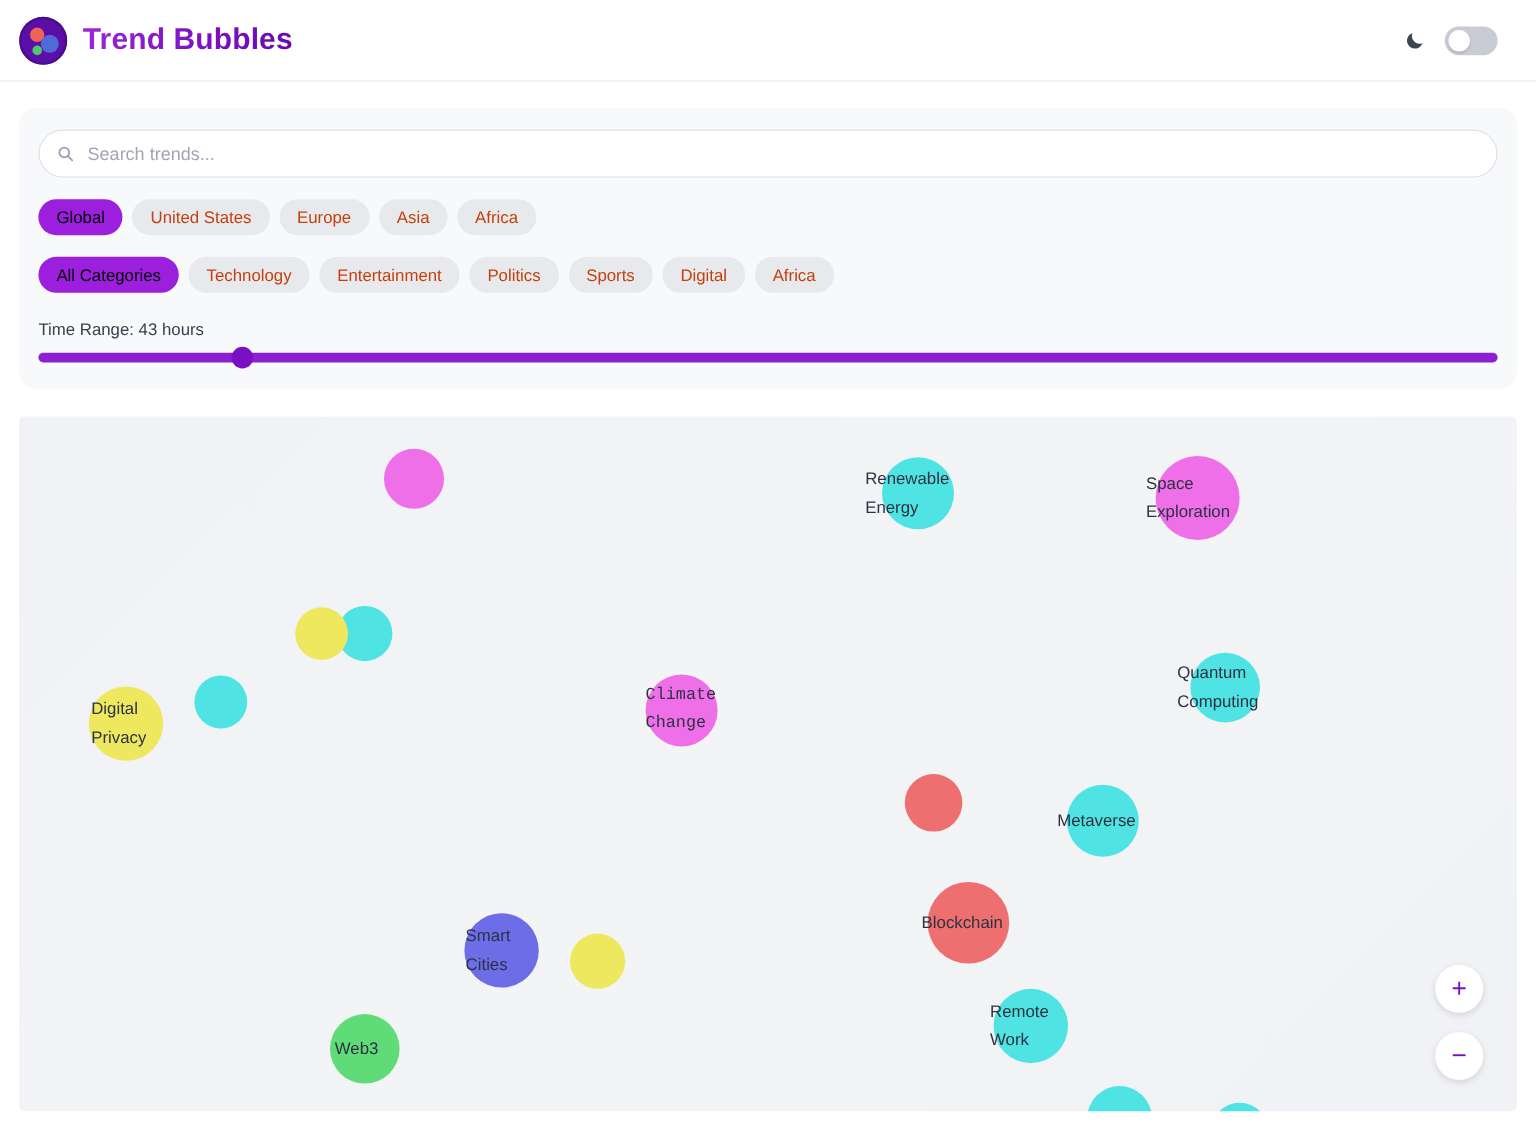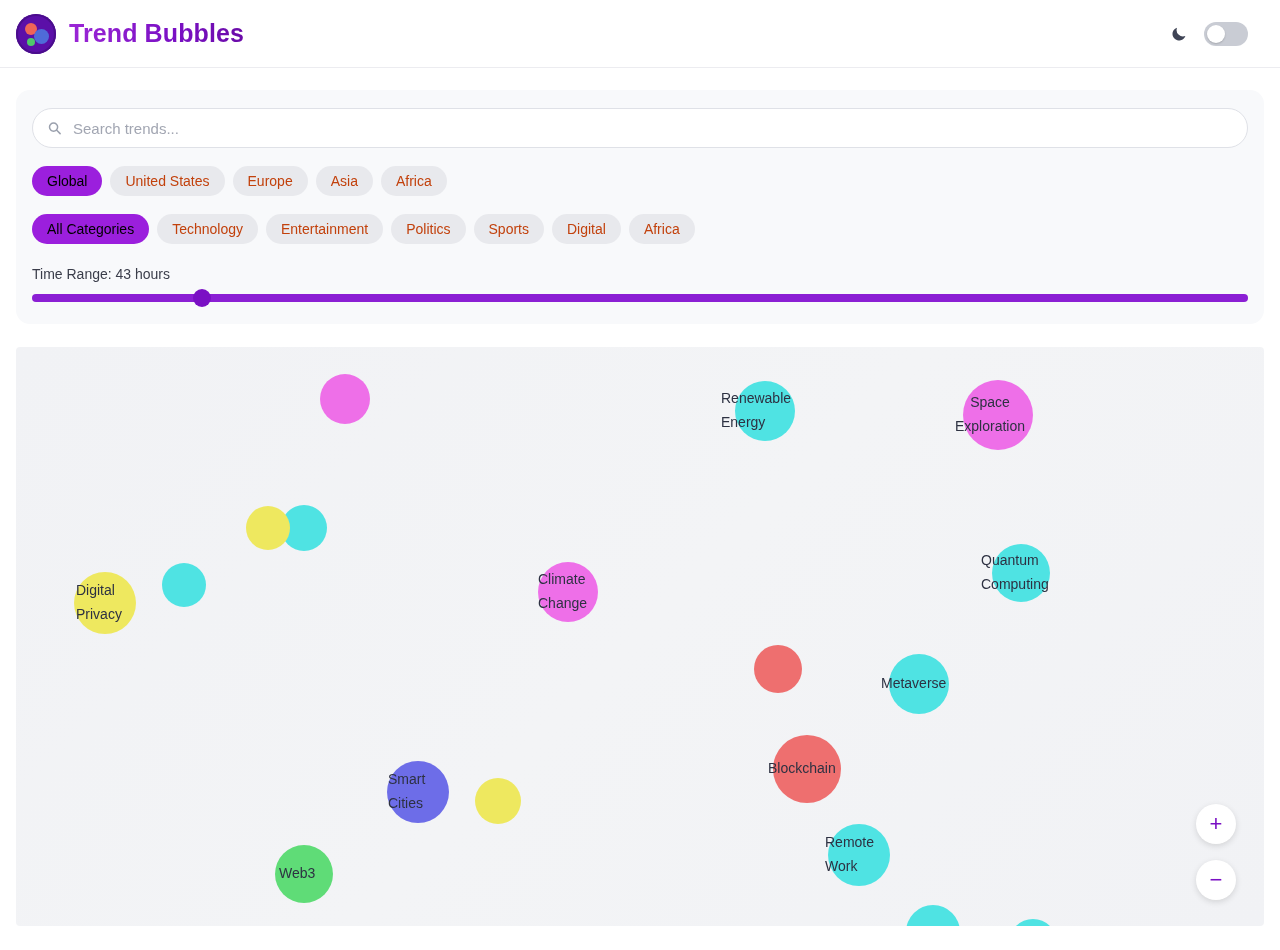--- a/index.html
+++ b/index.html
@@ -299,25 +299,25 @@
     <div class="bubble" style="left: 552px; top: 245px; width: 60px; height: 60px; background: rgb(238, 111, 232);"></div>
     <div class="bubble" style="left: 89px; top: 256px; width: 62px; height: 62px; background: rgb(238, 232, 95);"></div>
     <div class="bubble" style="left: 982px; top: 68px; width: 70px; height: 70px; background: rgb(238, 111, 232);"></div>
     <div class="bubble" style="left: 749px; top: 64px; width: 60px; height: 60px; background: rgb(79, 227, 227);"></div>
   <div class="zoom-controls">
     <button class="zoom-btn">+</button>
     <button class="zoom-btn">−</button>
   </div>
 <div class="bubble-label" style="left: 705px; top: 64px;">Renewable
 Energy</div>
-    <div class="bubble-label" style="left: 939px; top: 68px; text-align: center;">Space
+    <div class="bubble-label" style="left: 939px; top: 68px;">Space
 Exploration</div>
     <div class="bubble-label" style="left: 60px; top: 256px;">Digital
 Privacy</div>
-    <div class="bubble-label" style="left: 522px; top: 245px;">Climate
+    <div class="bubble-label" style="left: 522px; top: 245px; font-family: Liberation Mono, monospace;">Climate
 Change</div>
     <div class="bubble-label" style="left: 965px; top: 226px;">Quantum
 Computing</div>
     <div class="bubble-label" style="left: 865px; top: 337px;">Metaverse</div>
     <div class="bubble-label" style="left: 752px; top: 422px;">Blockchain</div>
     <div class="bubble-label" style="left: 372px; top: 445px;">Smart
 Cities</div>
     <div class="bubble-label" style="left: 809px; top: 508px;">Remote
 Work</div>
     <div class="bubble-label" style="left: 263px; top: 527px;">Web3</div>

